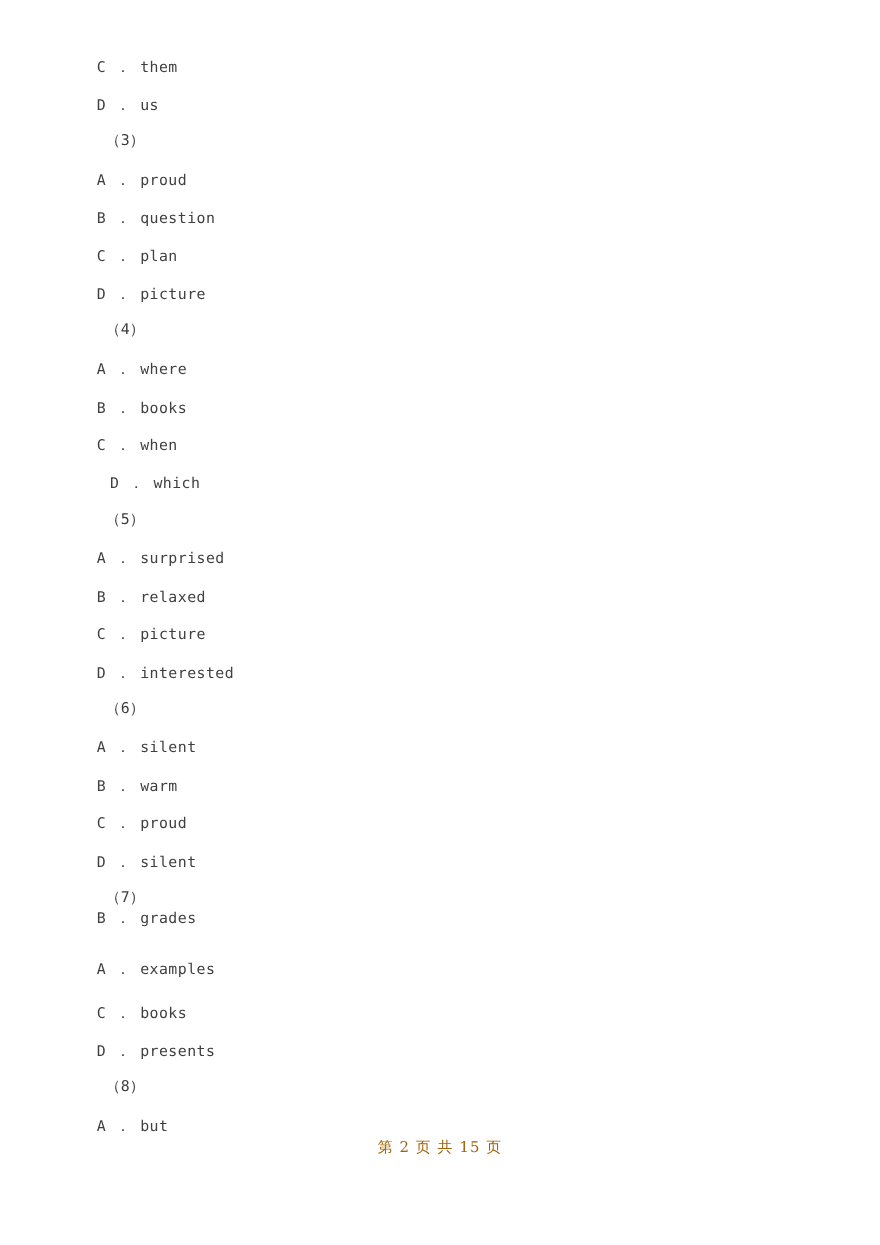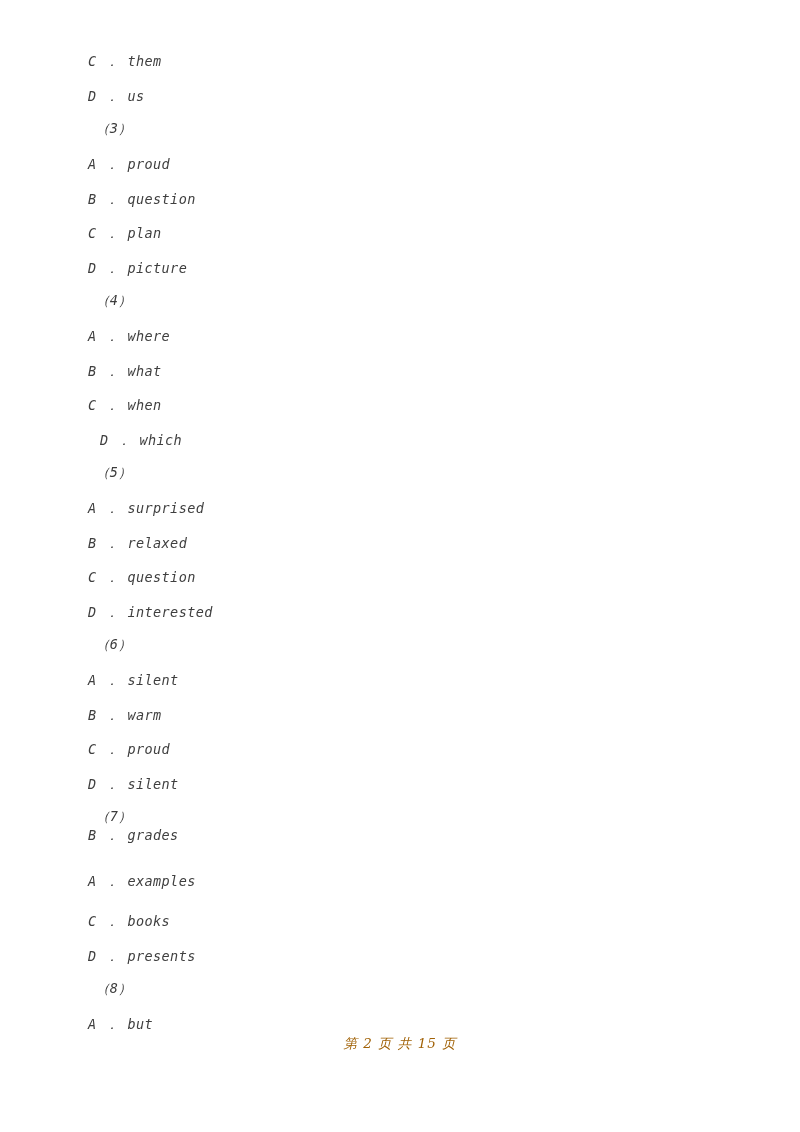--- a/index.html
+++ b/index.html
@@ -10,21 +10,20 @@
   }
   body {
     font-family: "DejaVu Sans Mono", "Liberation Mono", monospace;
   }
   #page {
     position: relative;
     width: 793px;
     height: 1132px;
     background: #ffffff;
     overflow: hidden;
-    font-style: italic;
   }
   .doc-body {
     position: absolute;
     left: 0;
     top: 0;
     width: 800px;
   }
   
   .line {
     position: absolute;
@@ -67,27 +66,27 @@
   <div class="doc-body">
       <div class="line option" style="top: 53px;">C ． them</div>
       <div class="line option" style="top: 88px;">D ． us</div>
       <div class="line qnum" style="top: 120px;">（3）</div>
       <div class="line option" style="top: 156px;">A ． proud</div>
       <div class="line option" style="top: 191px;">B ． question</div>
       <div class="line option" style="top: 225px;">C ． plan</div>
       <div class="line option" style="top: 260px;">D ． picture</div>
       <div class="line qnum" style="top: 292px;">（4）</div>
       <div class="line option" style="top: 328px;">A ． where</div>
-      <div class="line option" style="top: 363px;">B ． what</div>
+      <div class="line option" style="top: 363px;">B ． books</div>
       <div class="line option" style="top: 397px;">C ． when</div>
       <div class="line option" style="top: 432px; padding-left: 12px;">D ． which</div>
       <div class="line qnum" style="top: 464px;">（5）</div>
       <div class="line option" style="top: 500px;">A ． surprised</div>
       <div class="line option" style="top: 535px;">B ． relaxed</div>
-      <div class="line option" style="top: 569px;">C ． question</div>
+      <div class="line option" style="top: 569px;">C ． picture</div>
       <div class="line option" style="top: 604px;">D ． interested</div>
       <div class="line qnum" style="top: 636px;">（6）</div>
       <div class="line option" style="top: 672px;">A ． silent</div>
       <div class="line option" style="top: 707px;">B ． warm</div>
       <div class="line option" style="top: 741px;">C ． proud</div>
       <div class="line option" style="top: 776px;">D ． silent</div>
       <div class="line qnum" style="top: 808px;">（7）</div>
       <div class="line option" style="top: 829px; margin-top: 44px;">A ． examples</div>
       <div class="line option" style="top: 827px;">B ． grades</div>
       <div class="line option" style="top: 913px;">C ． books</div>

